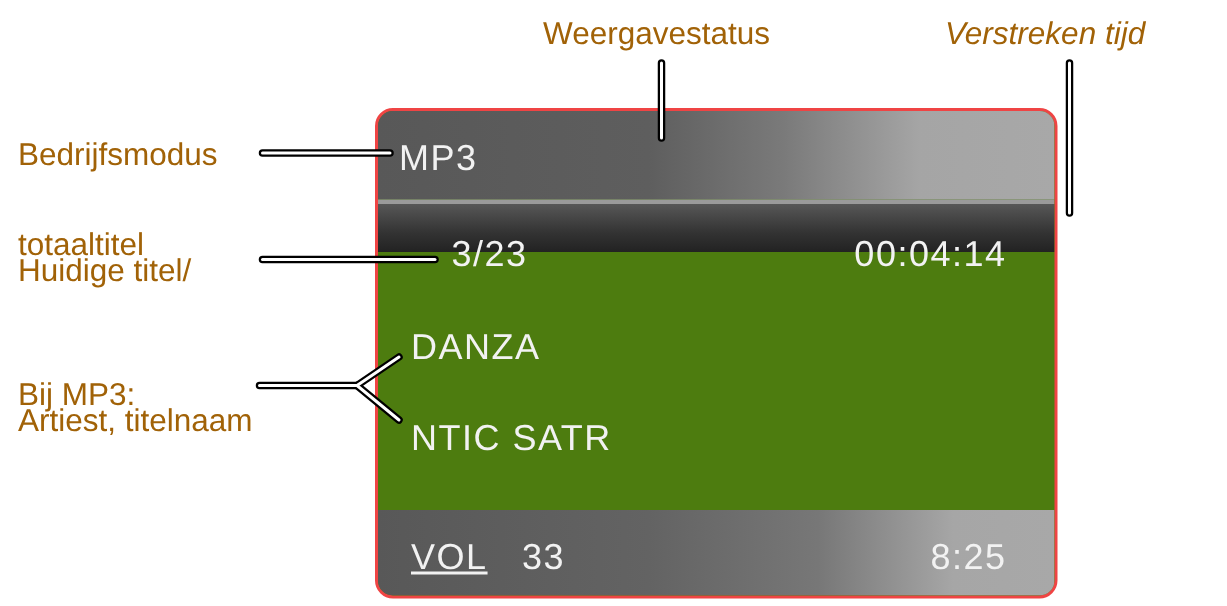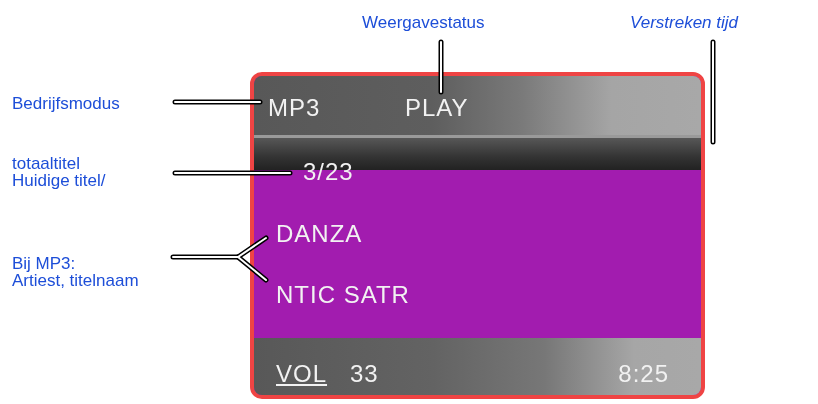--- a/index.html
+++ b/index.html
@@ -1,20 +1,20 @@
 <!DOCTYPE html>
 <html><head>
 <meta charset="utf-8">
 <style>
   html, body { margin: 0; padding: 0; background: #ffffff; }
   body { width: 818px; height: 404px; position: relative; overflow: hidden;
          font-family: "Liberation Sans", "DejaVu Sans", sans-serif; }
-  .label { position: absolute; color: #1d4ed8; font-size: 17px; line-height: 17px; }
+  .label { position: absolute; color: #a16207; font-size: 21px; line-height: 17px; }
   .screen { position: absolute; left: 250px; top: 72px; width: 455px; height: 327px;
-            border: 4px solid #ef4444; border-radius: 12px; background: #a21caf; overflow: hidden;
+            border: 2px solid #ef4444; border-radius: 12px; background: #4d7c0f; overflow: hidden;
             box-sizing: border-box; }
   .top-bar { position: absolute; left: 0; top: 0; width: 100%; height: 59px;
              background: linear-gradient(to right, #585858 0%, #5e5e5e 40%, #7a7a7a 60%, #a5a5a5 80%, #a8a8a8 100%); }
   .sep { position: absolute; left: 0; top: 59px; width: 100%; height: 3px; background: #9a9a9a; }
   .title-bar { position: absolute; left: 0; top: 62px; width: 100%; height: 32px;
                background: linear-gradient(to bottom, #575757 0%, #333 60%, #222 100%); }
   .bottom-bar { position: absolute; left: 0; bottom: 0; width: 100%; height: 57px;
                 background: linear-gradient(to right, #585858 0%, #636363 40%, #777 65%, #a6a6a6 85%, #a8a8a8 100%); }
   .scr-text { position: absolute; color: #f2f2f2; font-size: 24px; line-height: 24px; letter-spacing: 1px; }
   svg.lines { position: absolute; left: 0; top: 0; }
@@ -34,22 +34,22 @@
   <div>Artiest, titelnaam</div>
 </div>
 
 <div class="screen">
   <div class="top-bar"></div>
   <div class="sep"></div>
   <div class="title-bar"></div>
   <div class="bottom-bar"></div>
 
   <div class="scr-text" style="left:14px; top:20px;">MP3</div>
-  <div class="scr-text" style="left:151px; top:20px;">PLAY</div>
   <div class="scr-text" style="left:49px; top:84px;">3/23</div>
+  <div class="scr-text" style="right:32px; top:84px;">00:04:14</div>
   <div class="scr-text" style="left:22px; top:146px;">DANZA</div>
   <div class="scr-text" style="left:22px; top:207px;">NTIC SATR</div>
   <div class="scr-text" style="left:22px; top:286px;text-decoration:underline;">VOL</div>
   <div class="scr-text" style="left:96px; top:286px;">33</div>
   <div class="scr-text" style="right:32px; top:286px;">8:25</div>
 </div>
 
 <svg class="lines" width="818" height="404">
   <g stroke="#000" stroke-width="5" fill="none" stroke-linecap="round" stroke-linejoin="round">
     <line x1="175" y1="102" x2="260" y2="102"></line>

